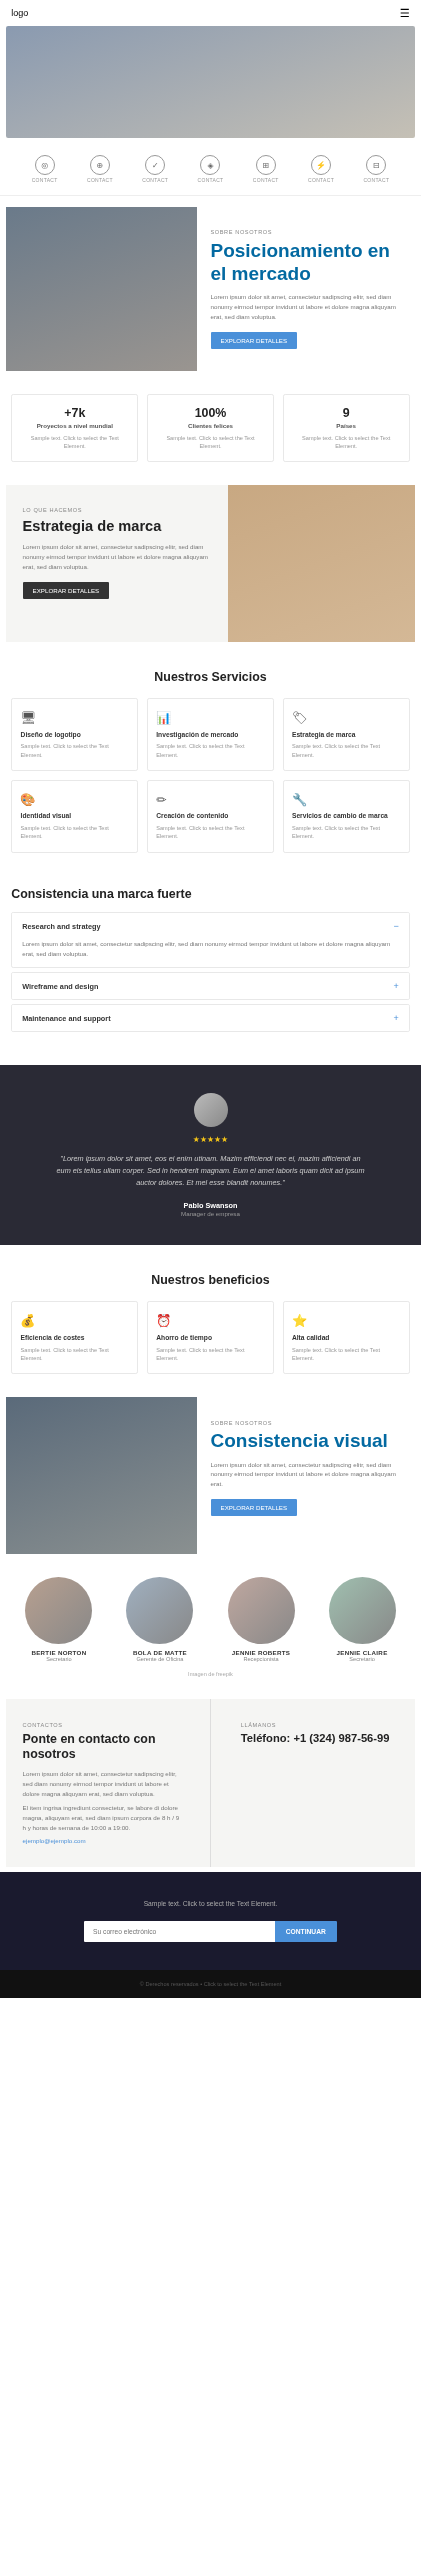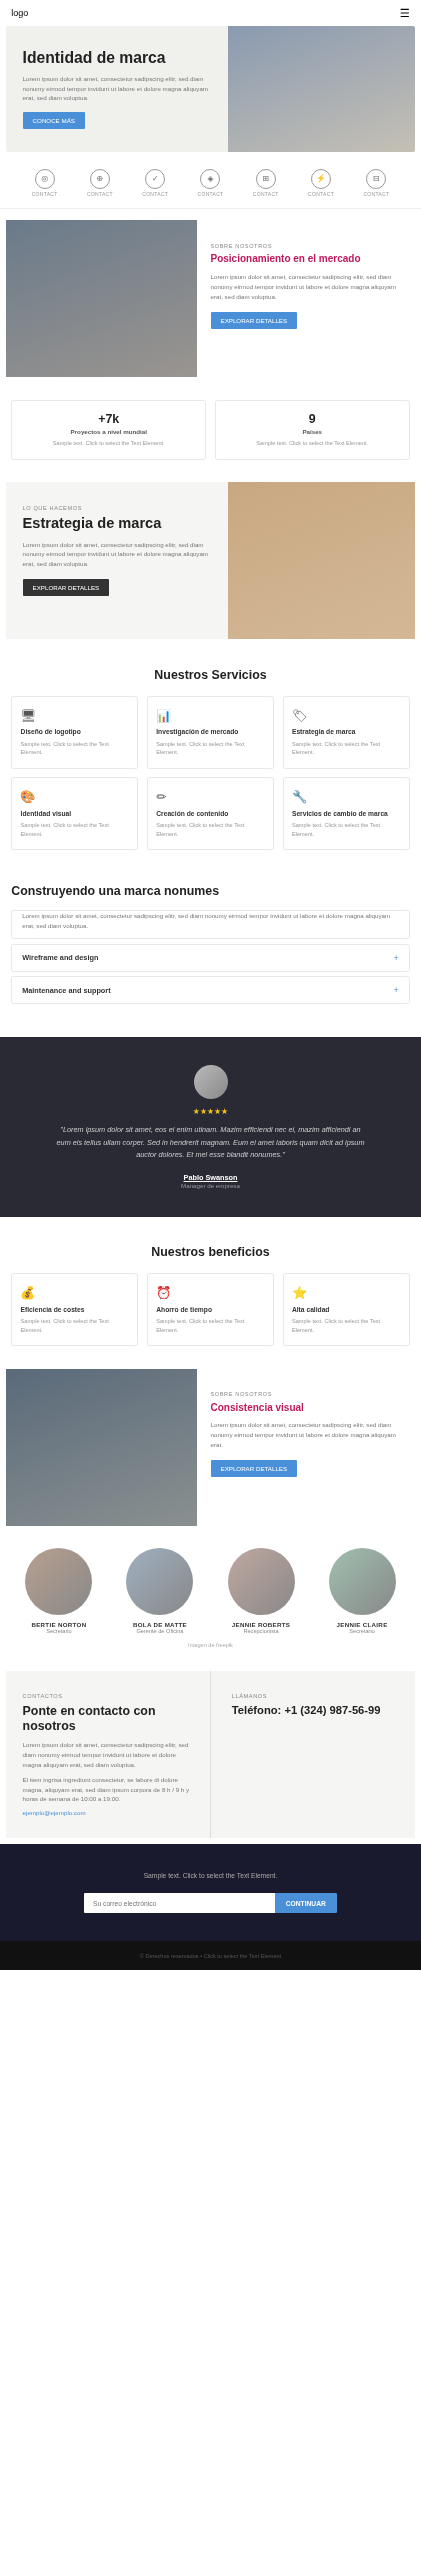--- a/index.html
+++ b/index.html
@@ -20,21 +20,21 @@
     .icons-row { display: flex; justify-content: space-around; align-items: center; padding: 11.2px 17px; border-bottom: 0.6px solid #eee; }
     .icon-item { display: flex; flex-direction: column; align-items: center; gap: 2.2px; cursor: pointer; }
     .icon-circle { width: 20px; height: 20px; border-radius: 50%; border: 1.1px solid #999; display: flex; align-items: center; justify-content: center; font-size: 7.9px; color: #666; }
     .icon-label { font-size: 5px; color: #999; text-transform: uppercase; letter-spacing: 0.3px; }
 
     
     .about-section { display: flex; margin: 11.2px 5.6px; gap: 0; }
     .about-img { flex: 1; background: linear-gradient(135deg, #555 0%, #888 100%); min-height: 157px; }
     .about-right { flex: 1; padding: 22.5px 14px; background: #fff; }
     .section-label { font-size: 5.6px; color: #888; text-transform: uppercase; letter-spacing: 0.6px; margin-bottom: 4.5px; }
-    .about-title { font-size: 10px; font-weight: 700; color: #be185d; line-height: 1.2; margin-bottom: 6.7px; }
+    .about-title { font-size: 19px; font-weight: 700; color: #0369a1; line-height: 1.2; margin-bottom: 6.7px; }
     .about-text { font-size: 6.2px; color: #777; line-height: 1.6; margin-bottom: 10px; }
     .about-btn { background: #4a90d9; color: #fff; border: none; padding: 5px 10px; font-size: 6.2px; border-radius: 1.1px; cursor: pointer; }
 
     
     .stats-row { display: flex; gap: 8.4px; padding: 11.2px 11.2px; text-align: center; }
     .stat-card { flex: 1; border: 0.6px solid #e8e8e8; border-radius: 2.2px; padding: 11.2px 8.4px; }
     .stat-number { font-size: 12.4px; font-weight: 700; color: #222; margin-bottom: 2.2px; }
     .stat-label { font-size: 6.2px; color: #555; margin-bottom: 4.5px; font-weight: 600; }
     .stat-text { font-size: 5.6px; color: #999; line-height: 1.5; }
 
@@ -62,21 +62,21 @@
     .accordion-item { border: 0.6px solid #e8e8e8; border-radius: 2.2px; margin-bottom: 4.5px; overflow: hidden; }
     .accordion-header { display: flex; justify-content: space-between; align-items: center; padding: 7.9px 10px; cursor: pointer; background: #fff; }
     .accordion-header-text { font-size: 7.3px; font-weight: 600; color: #333; }
     .accordion-toggle { font-size: 9px; color: #4a90d9; font-weight: 300; }
     .accordion-body { padding: 0 10px 7.9px; font-size: 6.2px; color: #777; line-height: 1.6; }
 
     
     .testimonial-section { background: #2a2a35; padding: 28px 22.5px; text-align: center; margin: 11.2px 0; }
     .testimonial-avatar { width: 34px; height: 34px; border-radius: 50%; background: linear-gradient(135deg, #bbb 0%, #888 100%); margin: 0 auto 8.4px; }
     .testimonial-text { font-size: 7.3px; color: #ccc; line-height: 1.7; font-style: italic; margin-bottom: 11.2px; max-width: 309px; margin-left: auto; margin-right: auto; }
-    .testimonial-name { font-size: 7.3px; font-weight: 700; color: #fff; text-decoration: underline; }
+    .testimonial-name { font-size: 7.3px; font-weight: 700; color: #fff; }
     .testimonial-role { font-size: 6.2px; color: #999; }
     .testimonial-stars { color: #f5c518; font-size: 7.9px; margin-bottom: 8.4px; }
 
     
     .benefits-section { padding: 17px 11.2px; }
     .benefits-grid { display: grid; grid-template-columns: 1fr 1fr 1fr; gap: 8.4px; }
     .benefit-card { border: 0.6px solid #e8e8e8; border-radius: 2.2px; padding: 11.2px 8.4px; }
     .benefit-icon { font-size: 12.4px; color: #4a90d9; margin-bottom: 5.6px; }
     .benefit-name { font-size: 6.7px; font-weight: 700; color: #333; margin-bottom: 4.5px; }
     .benefit-text { font-size: 5.6px; color: #999; line-height: 1.5; }
@@ -89,21 +89,21 @@
     
     .team-section { padding: 17px 11.2px; }
     .team-grid { display: grid; grid-template-columns: 1fr 1fr 1fr 1fr; gap: 5.6px; }
     .team-card { text-align: center; }
     .team-avatar { width: 67px; height: 67px; border-radius: 50%; background: linear-gradient(135deg, #ccc 0%, #999 100%); margin: 0 auto 5.6px; }
     .team-name { font-size: 6.2px; font-weight: 700; color: #333; text-transform: uppercase; letter-spacing: 0.3px; }
     .team-role { font-size: 5.6px; color: #888; }
     .team-note { text-align: center; font-size: 5.6px; color: #aaa; padding-top: 8.4px; }
 
     
-    .contact-section { display: flex; gap: 4px; margin: 5.6px; background: #f5f5f3; }
+    .contact-section { display: flex; gap: 13px; margin: 5.6px; background: #f5f5f3; }
     .contact-left { flex: 1; padding: 22.5px 17px; }
     .contact-title { font-size: 12.4px; font-weight: 700; color: #222; line-height: 1.2; margin-bottom: 6.7px; }
     .contact-text { font-size: 6.2px; color: #777; line-height: 1.6; margin-bottom: 4.5px; }
     .contact-email { font-size: 6.2px; color: #4a90d9; }
     .contact-divider { width: 0.6px; background: #ddd; }
     .contact-right { flex: 1; padding: 22.5px 17px; }
     .contact-label { font-size: 5.6px; color: #888; text-transform: uppercase; letter-spacing: 0.6px; margin-bottom: 4.5px; }
     .contact-phone { font-size: 11.2px; font-weight: 700; color: #222; margin-bottom: 23px; line-height: 1.2; }
 
     
@@ -128,25 +128,20 @@
 <body>
 
 <nav>
   <div class="nav">
     <span>logo</span>
     <span style="font-size:11.2px;cursor:pointer;">☰</span>
   </div>
 </nav>
 
 <section class="hero">
-  <div class="hero-left">
-    <h1 class="hero-title">Identidad de marca</h1>
-    <p class="hero-text">Lorem ipsum dolor sit amet, consectetur sadipscing elitr, sed diam nonumy eirmod tempor invidunt ut labore et dolore magna aliquyam erat, sed diam voluptua.</p>
-    <button class="hero-btn">CONOCE MÁS</button>
-  </div>
   <div class="hero-right img-person">
     <div style="width:100%;height:112px;"></div>
   </div>
 </section>
 
 <div class="icons-row" id="icons-row">
     <div class="icon-item">
       <div class="icon-circle">◎</div>
       <span class="icon-label">CONTACT</span>
     </div>
@@ -186,20 +181,25 @@
   </div>
 </section>
 
 <div class="stats-row" id="stats-row">
     <div class="stat-card">
       <div class="stat-number">+7k</div>
       <div class="stat-label">Proyectos a nivel mundial</div>
       <div class="stat-text">Sample text. Click to select the Text Element.</div>
     </div>
     <div class="stat-card">
+      <div class="stat-number">100%</div>
+      <div class="stat-label">Clientes felices</div>
+      <div class="stat-text">Sample text. Click to select the Text Element.</div>
+    </div>
+    <div class="stat-card">
       <div class="stat-number">9</div>
       <div class="stat-label">Países</div>
       <div class="stat-text">Sample text. Click to select the Text Element.</div>
     </div>
   </div>
 
 <section class="what-section">
   <div class="what-left">
     <p class="what-tag">LO QUE HACEMOS</p>
     <h2 class="what-title">Estrategia de marca</h2>
@@ -239,23 +239,27 @@
       </div>
       <div class="service-card">
         <div class="service-icon">🔧</div>
         <div class="service-name">Servicios de cambio de marca</div>
         <div class="service-text">Sample text. Click to select the Text Element.</div>
       </div>
     </div>
 </section>
 
 <section class="accordion-section">
-  <h2 class="accordion-title">Construyendo una marca nonumes</h2>
+  <h2 class="accordion-title">Consistencia una marca fuerte</h2>
   <div id="accordion-items">
       <div class="accordion-item">
+        <div class="accordion-header">
+    <span class="accordion-header-text">Research and strategy</span>
+    <span class="accordion-toggle">−</span>
+  </div>
         <div class="accordion-body">Lorem ipsum dolor sit amet, consectetur sadipscing elitr, sed diam nonumy eirmod tempor invidunt ut labore et dolore magna aliquyam erat, sed diam voluptua.</div>
       </div>
       <div class="accordion-item">
         <div class="accordion-header">
     <span class="accordion-header-text">Wireframe and design</span>
     <span class="accordion-toggle">+</span>
   </div>
       </div>
       <div class="accordion-item">
         <div class="accordion-header">

